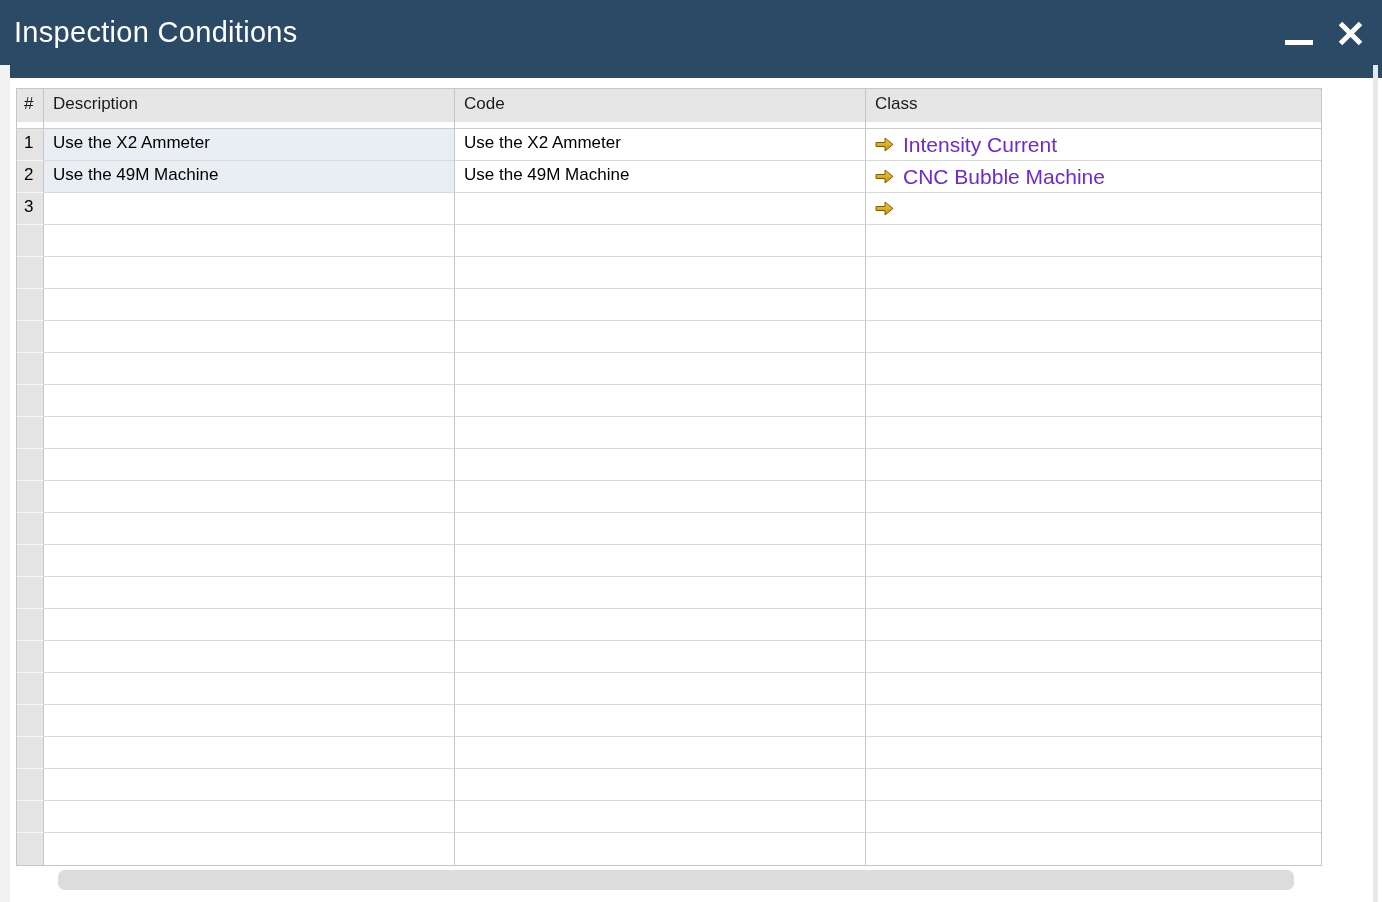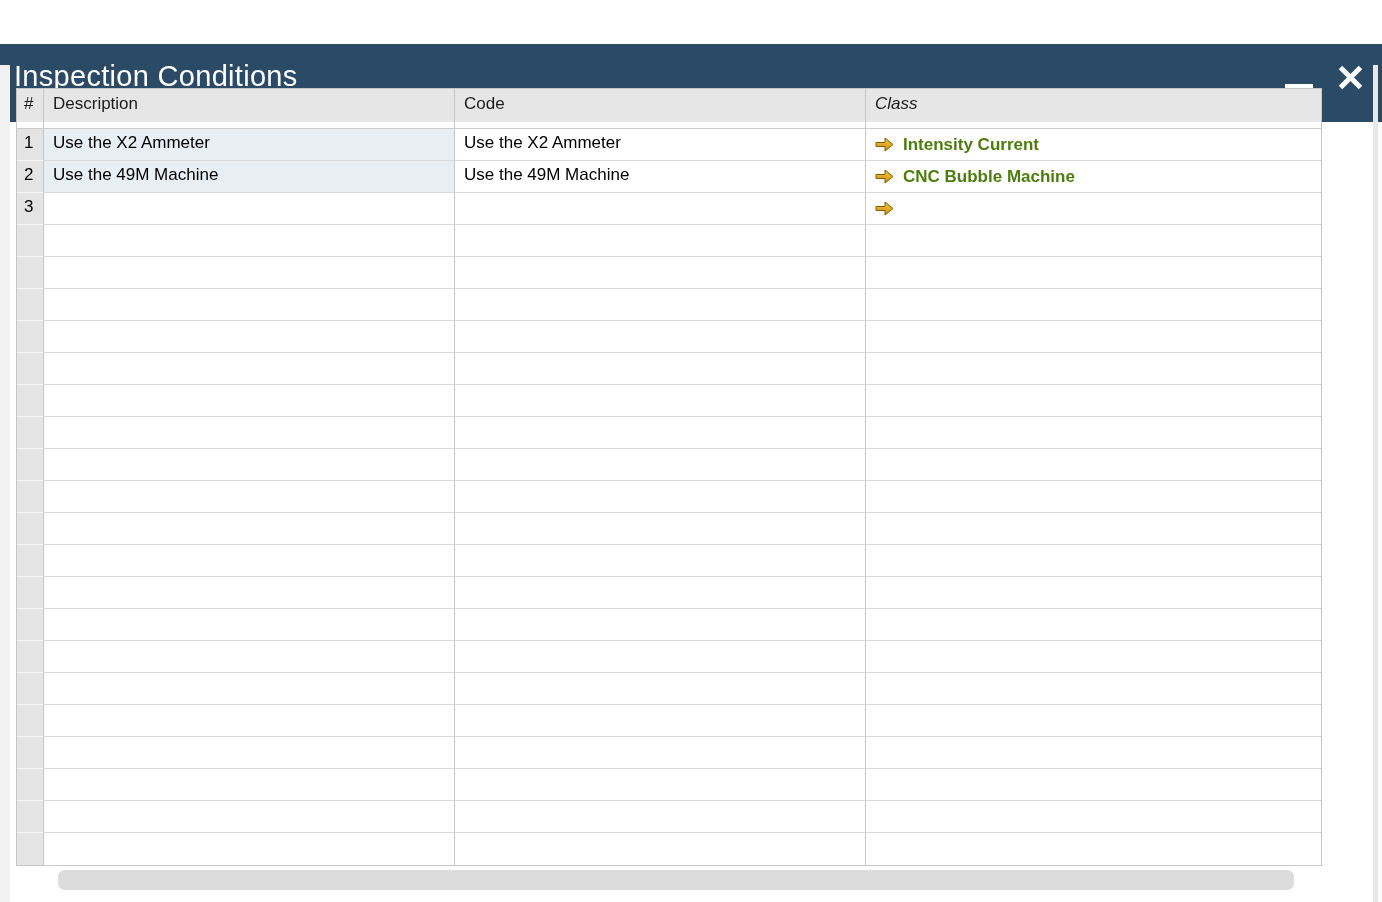--- a/index.html
+++ b/index.html
@@ -2,21 +2,21 @@
 <html><head>
 <meta charset="utf-8">
 <style>
   * { margin:0; padding:0; box-sizing:border-box; }
   html,body { width:1382px; height:902px; }
   body { font-family:"Liberation Sans", sans-serif; background:#ffffff; overflow:hidden; }
 
   .window { position:relative; width:1382px; height:902px; background:#ffffff; }
 
   
-  .titlebar { position:absolute; left:0; top:0; width:1382px; height:78px; background:#2b4a66;margin-top:44px; }
+  .titlebar { position:absolute; left:0; top:0; width:1382px; height:78px; background:#2b4a66; }
   .title { position:absolute; left:14px; top:0; height:65px; line-height:65px;
            color:#ffffff; font-size:29px; font-weight:300; letter-spacing:0.3px; white-space:nowrap; }
   .controls { position:absolute; right:18px; top:0; height:65px; display:flex; align-items:center; gap:24px; }
   .ctrl-btn { background:transparent; border:none; cursor:pointer; display:flex; align-items:center; justify-content:center; }
   .min-glyph { display:block; width:28px; height:5px; background:#ffffff; margin-top:20px; }
   .close-svg { display:block; margin-top:2px; }
 
   
   .gutter-left  { position:absolute; left:0; top:65px; width:10px; height:837px; background:#f2f2f2; }
   .gutter-right { position:absolute; left:1373px; top:65px; width:5px; height:837px; background:#e8e8e8; }
@@ -25,34 +25,34 @@
   .grid { position:absolute; left:16px; top:88px; width:1306px; }
 
   .grid-header { display:flex; height:40px;
                  background:linear-gradient(to bottom, #e6e6e6 0, #e6e6e6 33px, #ffffff 33px);
                  border-left:1px solid #c6c6c6; border-right:1px solid #c6c6c6; border-top:1px solid #c6c6c6; }
   .hcell { font-size:17px; color:#1b1b1b; padding:5px 0 0 9px; border-right:1px solid #c6c6c6; overflow:hidden; white-space:nowrap; }
   .hcell:last-child { border-right:none; }
   .hcell.num { width:27px; padding-left:7px; }
   .hcell.code { width:411px; }
   .hcell.desc { width:411px; }
-  .hcell.cls  { width:455px;font-style:italic; }
+  .hcell.cls  { width:455px; }
 
   .grid-body { border:1px solid #c6c6c6; border-top:1px solid #cccccc; }
   .row { display:flex; height:32px; }
   .row:last-child .cell { border-bottom:none; }
   .cell { font-size:17px; color:#000000; padding:4px 0 0 9px; border-right:1px solid #c6c6c6;
           border-bottom:1px solid #d9d9d9; overflow:hidden; white-space:nowrap; background:#ffffff; }
   .cell.num  { width:27px; padding-left:7px; background:#e4e4e4; border-bottom:1px solid #f7f7f7; }
   .cell.code { width:411px; }
   .cell.code.filled { background:#e9eef3; }
   .cell.desc { width:411px; }
   .cell.cls  { width:455px; border-right:none; display:flex; align-items:center; padding-top:0; gap:9px; }
   .arrow { display:inline-flex; width:19px; height:15px; flex:0 0 auto; }
-  .classlabel { font-size:17px; color:#4d7c0f;font-weight:bold; }
+  .classlabel { font-size:21px; color:#6d28d9; }
 
   
   .hscroll-track { position:absolute; left:16px; top:868px; width:1306px; height:24px; background:transparent; }
   .hscroll-thumb { position:absolute; left:42px; top:2px; width:1236px; height:20px; background:#dcdcdc; border-radius:7px; }
 </style>
 </head>
 <body>
 
 <div class="window">
 

